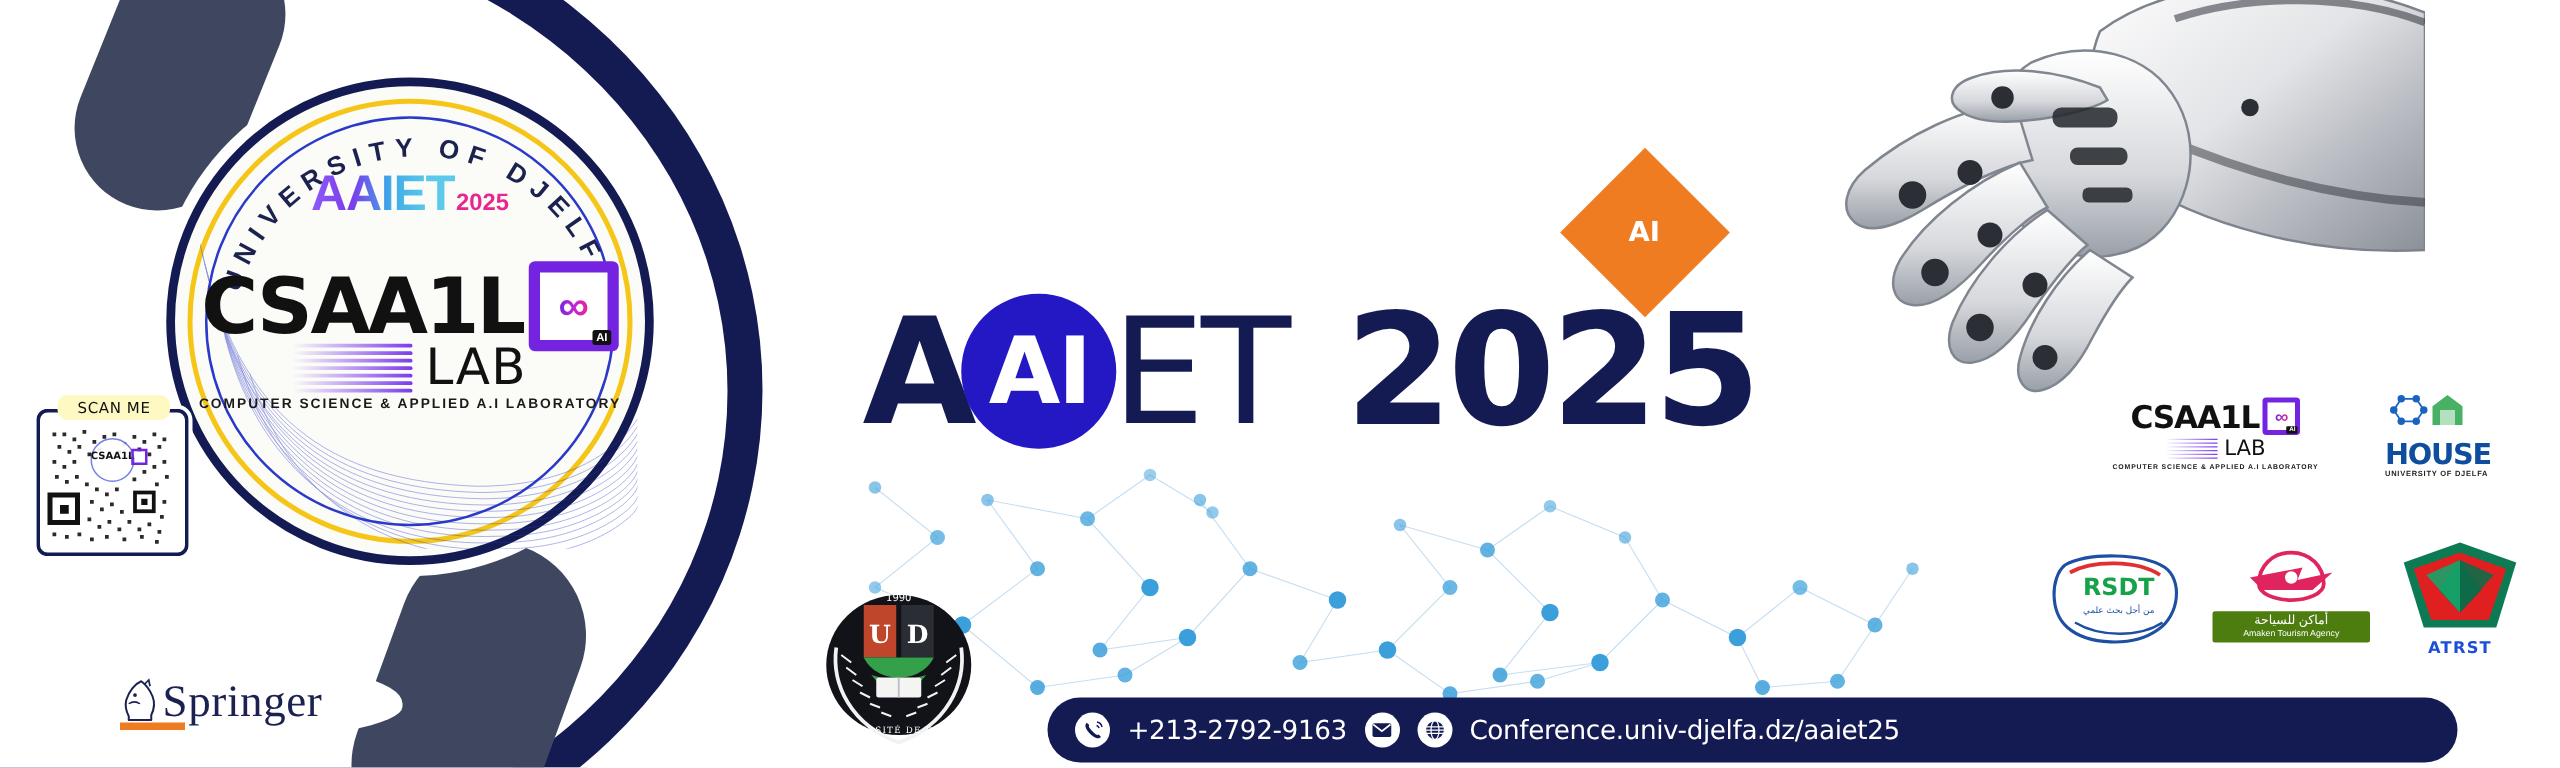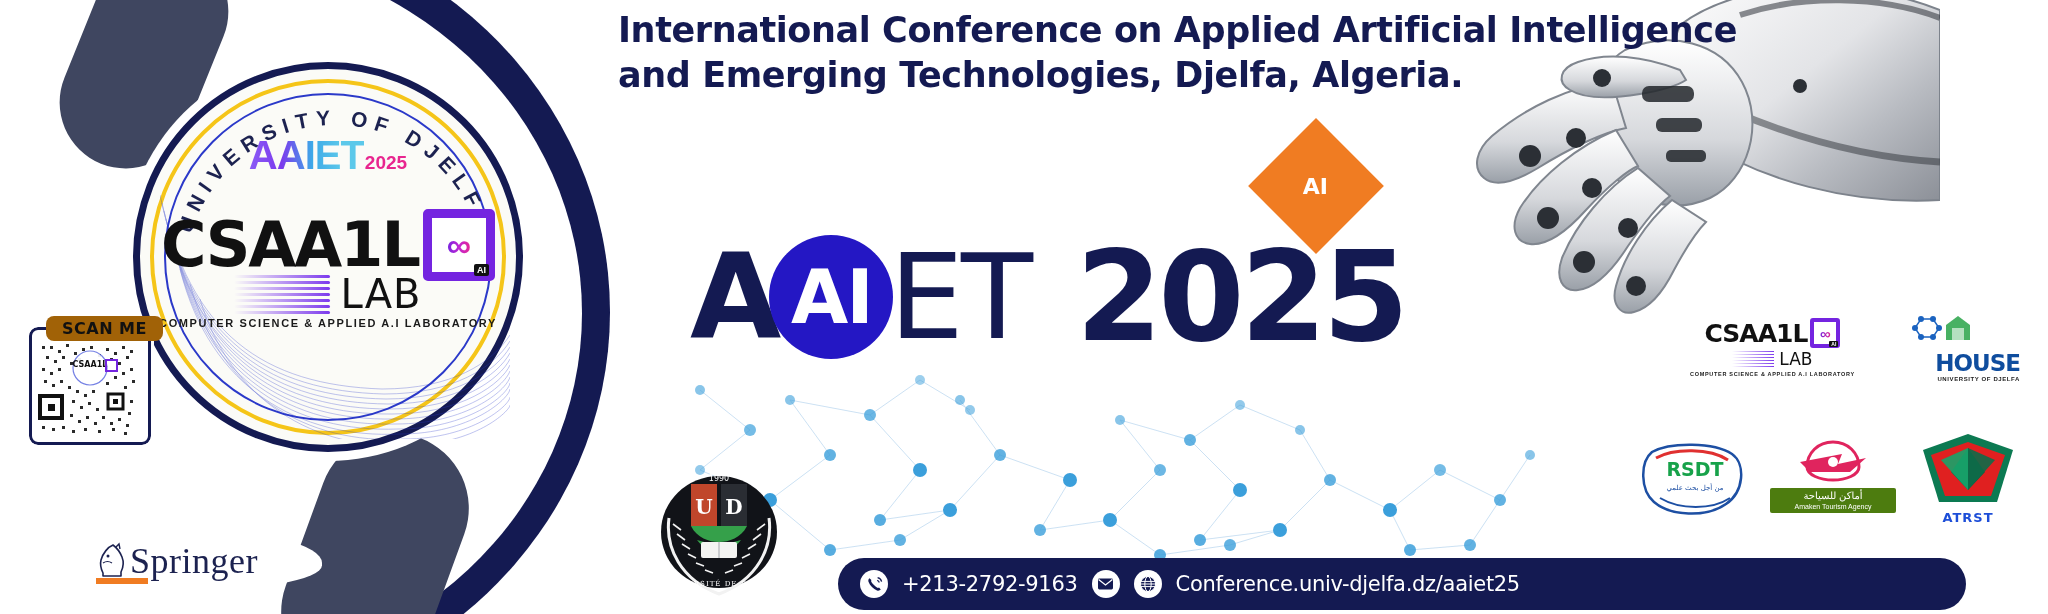--- a/index.html
+++ b/index.html
@@ -148,22 +148,22 @@
     background:#ffffff; border-radius:12px; z-index:14;
     border:3px solid #ffffff;
     box-shadow:0 0 0 3px #141a52 inset;
     display:flex; align-items:flex-end; justify-content:center;
   }
   .qr-inner{
     width:108px; height:96px; background:#fff; margin-bottom:7px; position:relative;
   }
   .scan-me{
     position:absolute; left:46px; top:316px; z-index:16;
-    background:#a16207; border-radius:8px; padding:3px 16px;
-    font-size:16px; font-weight:700; color:#111; letter-spacing:.5px;
+    background:#fef9c3; border-radius:8px; padding:3px 16px;
+    font-size:12px; font-weight:400; color:#111; letter-spacing:.5px;
     font-family:"DejaVu Sans", sans-serif;
   }
   .qr-dots{ position:absolute; inset:0; }
 
   
   .springer-brush{
     position:absolute; left:30px; top:530px; width:292px; height:62px;
     background:#ffffff; z-index:14;
     border-radius:50% 46% 52% 48% / 46% 54% 44% 56%;
     display:flex; align-items:center; justify-content:center; gap:0;
@@ -249,21 +249,21 @@
     -webkit-background-clip:text;background-clip:text;color:transparent;
   }
   .sp-aibox .tag{position:absolute;right:-2px;bottom:-3px;background:#111;color:#fff;font-size:5px;padding:0 2px;border-radius:1px;font-weight:700;}
   .sp-lab-row{ display:flex; align-items:center; gap:5px; margin-top:1px;}
   .sp-speed{ display:flex; flex-direction:column; gap:1.5px; width:42px;}
   .sp-speed i{ height:1.5px; background:linear-gradient(90deg,rgba(124,58,237,0),#7c3aed);}
   .sp-lab{ font-size:17px; color:#111; font-family:"DejaVu Sans", sans-serif;}
   .sp-sub{ font-size:5.5px; font-weight:700; letter-spacing:.7px; color:#1a1a1a; margin-top:2px;}
 
   .sponsor-house{
-    position:absolute; left:1908px; top:312px; z-index:20; text-align:right;
+    position:absolute; left:1908px; top:312px; z-index:20; text-align:left;
   }
   .house-word{ font-size:23px;font-weight:700;color:#0f4d9e;font-family:"DejaVu Sans",sans-serif;letter-spacing:-1px;}
   .house-sub{ font-size:6px;font-weight:600;color:#222;letter-spacing:.6px;}
 
   .sponsor-rsdt{
     position:absolute; left:1640px; top:440px; width:110px; height:80px; z-index:20;
   }
   .sponsor-amaken{
     position:absolute; left:1770px; top:438px; width:126px; height:86px; z-index:20;
     text-align:center;
@@ -448,24 +448,20 @@
     <svg class="springer-horse" viewBox="0 0 36 38">
       <path d="M19 3 C14 5 9 11 7 18 C6 22 7 27 9 31 L9 34 L27 34 L27 30 C29 26 30 20 28 15 C26 10 23 6 19 3 Z" fill="none" stroke="#1c2250" stroke-width="1.6" stroke-linejoin="round"></path>
       <circle cx="14" cy="14" r="1.5" fill="#1c2250"></circle>
       <path d="M9 21 C12 19 15 19 18 21" fill="none" stroke="#1c2250" stroke-width="1.2"></path>
       <path d="M22 5 L25 2 L26 7" fill="none" stroke="#1c2250" stroke-width="1.4"></path>
     </svg>
     <span class="springer-word">Springer</span>
   </div>
   <div class="springer-underline"></div>
 
-  <div class="headline">
-    <div>International Conference on Applied Artificial Intelligence</div>
-    <div>and Emerging Technologies, Djelfa, Algeria.</div>
-  </div>
 
   <div class="ai-diamond">
     <span>AI</span>
   </div>
 
   <svg class="robot" viewBox="0 0 560 430">
     <defs>
       <linearGradient id="metal" x1="0" y1="0" x2="1" y2="1">
         <stop offset="0%" stop-color="#fdfdfd"></stop>
           <stop offset="45%" stop-color="#e3e4e7"></stop>

